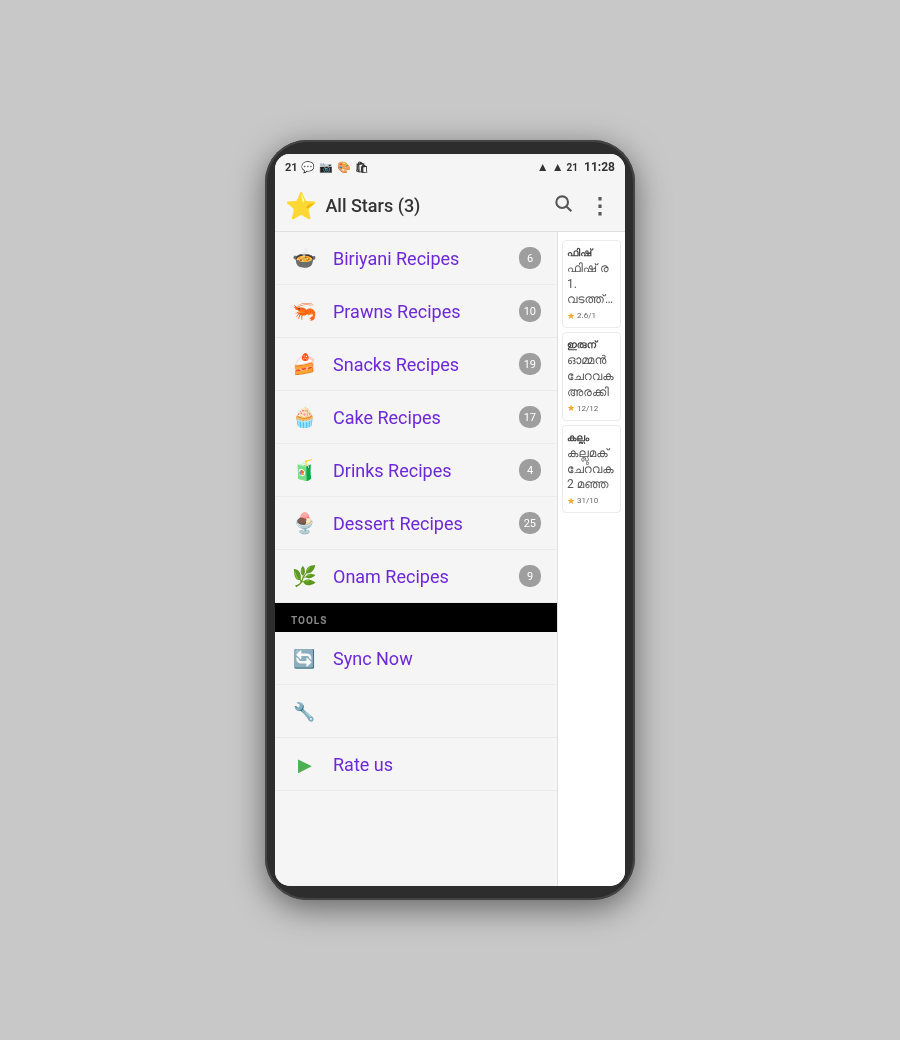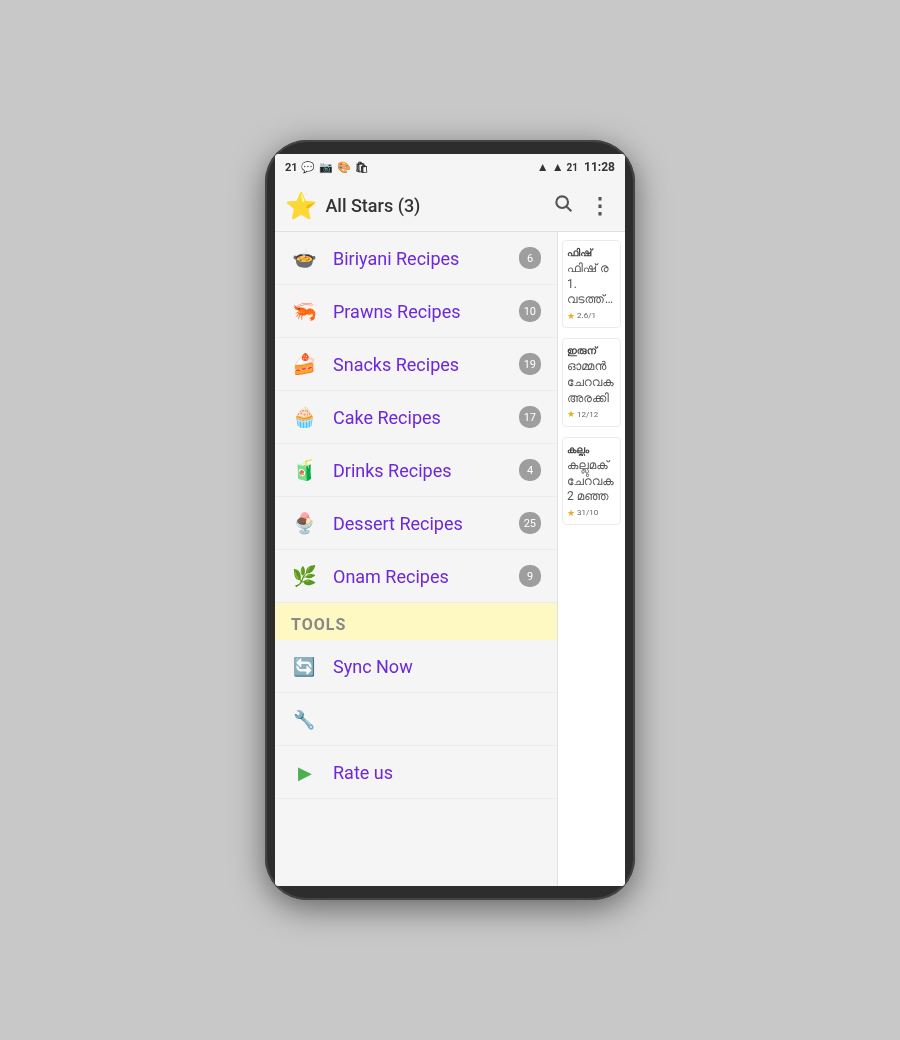--- a/index.html
+++ b/index.html
@@ -20,21 +20,21 @@
       border-radius: 42px;
       padding: 14px 10px;
       box-shadow: 0 8px 32px rgba(0,0,0,0.5), inset 0 0 0 2px #444;
       position: relative;
     }
 
     .phone-screen {
       width: 100%;
       height: 100%;
       background: #f5f5f5;
-      border-radius: 4px;
+      border-radius: 15px;
       overflow: hidden;
       display: flex;
       flex-direction: column;
     }
 
     
     .status-bar {
       background: #f5f5f5;
       height: 26px;
       display: flex;
@@ -148,37 +148,37 @@
       min-width: 22px;
       height: 22px;
       display: flex;
       align-items: center;
       justify-content: center;
       padding: 0 5px;
     }
 
     .tools-header {
       padding: 12px 16px 6px;
-      font-size: 16px;
+      font-size: 10px;
       font-weight: bold;
       color: #888;
       letter-spacing: 1px;
-      background: #fef9c3;
+      background: #000000;
     }
 
     
     .side-panel {
       width: 68px;
       background: white;
       border-left: 1px solid #e0e0e0;
       overflow-y: auto;
       padding: 8px 4px;
       display: flex;
       flex-direction: column;
-      gap: 10px;
+      gap: 4px;
     }
 
     .side-card {
       background: white;
       border: 1px solid #ebebeb;
       border-radius: 4px;
       padding: 5px 4px;
       font-size: 9px;
       color: #333;
       line-height: 1.3;

